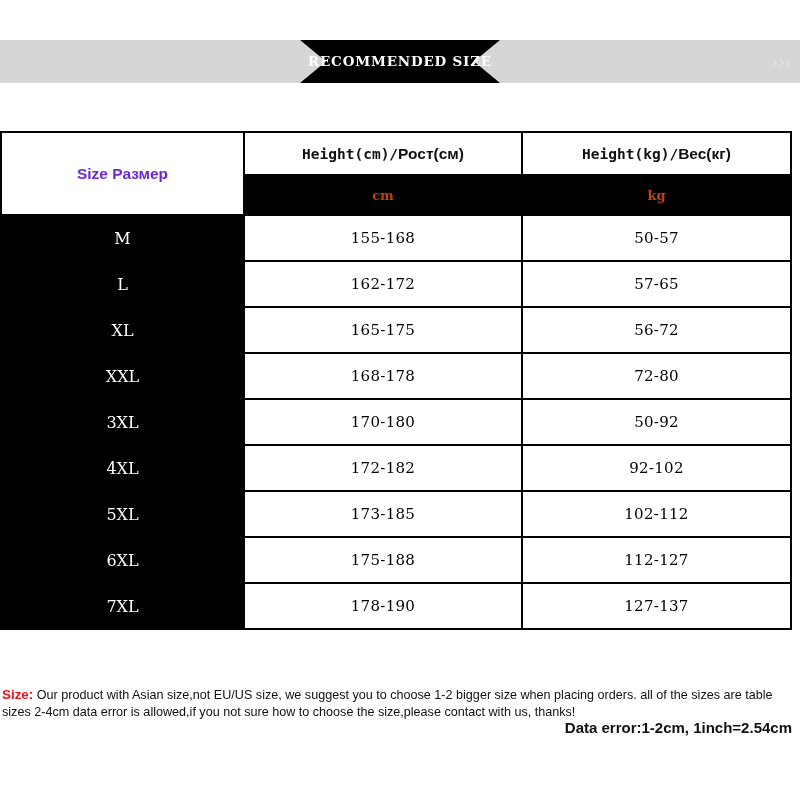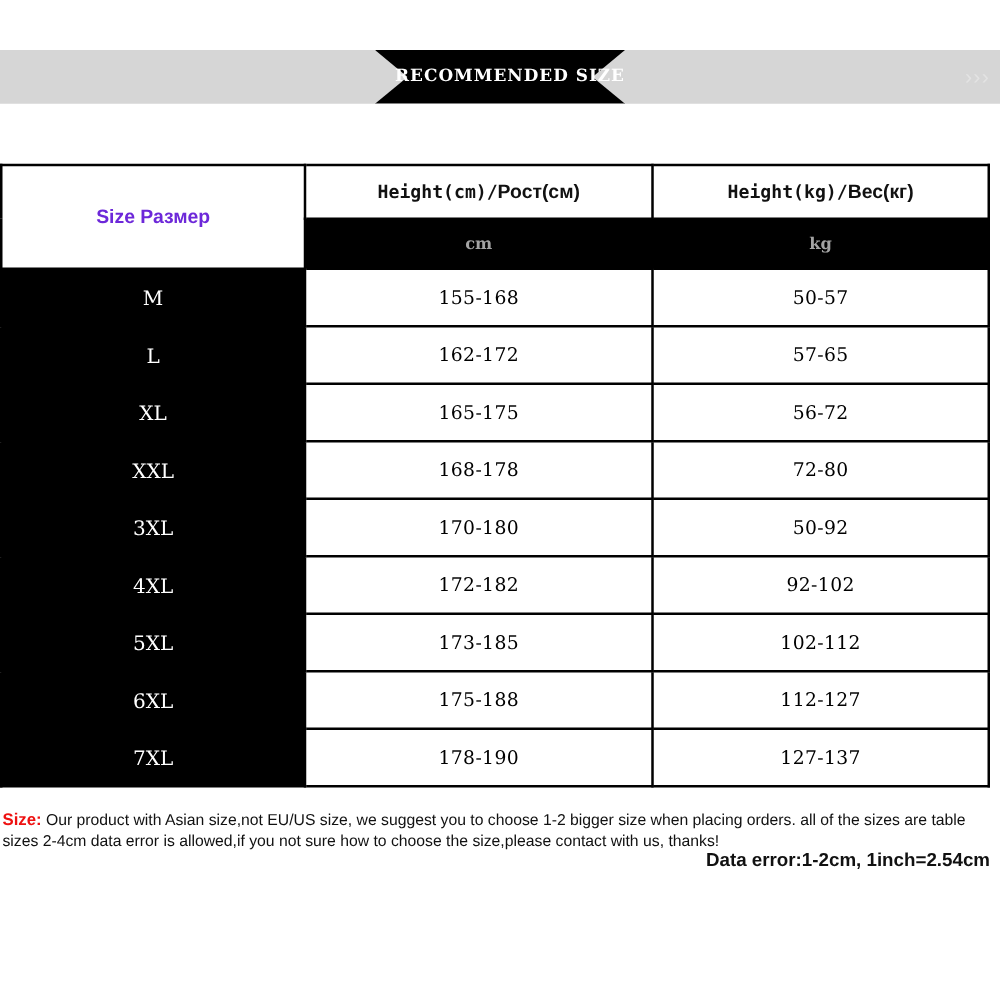--- a/index.html
+++ b/index.html
@@ -54,21 +54,21 @@
     -webkit-clip-path: polygon(100% 0, 100% 100%, 0 50%);
     clip-path: polygon(100% 0, 100% 100%, 0 50%);
   }
   .ribbon-text {
     position: absolute;
     left: 300px;
     top: 0;
     width: 200px;
     height: 43px;
     line-height: 43px;
-    text-align: right;
+    text-align: center;
     color: #ffffff;
     font-family: "DejaVu Serif", serif;
     font-weight: bold;
     font-size: 13.5px;
     letter-spacing: 0.8px;
     white-space: nowrap;
   }
   .banner-chevrons {
     position: absolute;
     right: 8px;
@@ -125,21 +125,21 @@
     font-size: 14.5px;
   }
   .th-main .cyr {
     font-family: "Liberation Sans", sans-serif;
     font-weight: bold;
     font-size: 15.5px;
   }
   .th-unit {
     height: 38px;
     background: #000000;
-    color: #a3a3a3;
+    color: #c2410c;
     font-family: "DejaVu Serif", serif;
     font-weight: bold;
     font-size: 13px;
   }
   td.cell-size {
     height: 44px;
     background: #000000;
     color: #ffffff;
     border-left-color: #000000;
     border-right-color: #ffffff;
@@ -153,21 +153,21 @@
     background: #ffffff;
     color: #000000;
     font-family: "DejaVu Serif", serif;
     font-size: 15px;
     letter-spacing: 0.3px;
   }
 
   
   .notes {
     position: absolute;
-    top: 648px;
+    top: 687px;
     left: 2px;
     width: 790px;
     font-family: "Liberation Sans", sans-serif;
     font-size: 12.6px;
     line-height: 16.5px;
     color: #111111;
   }
   .note-label {
     color: #ee1111;
     font-weight: bold;

